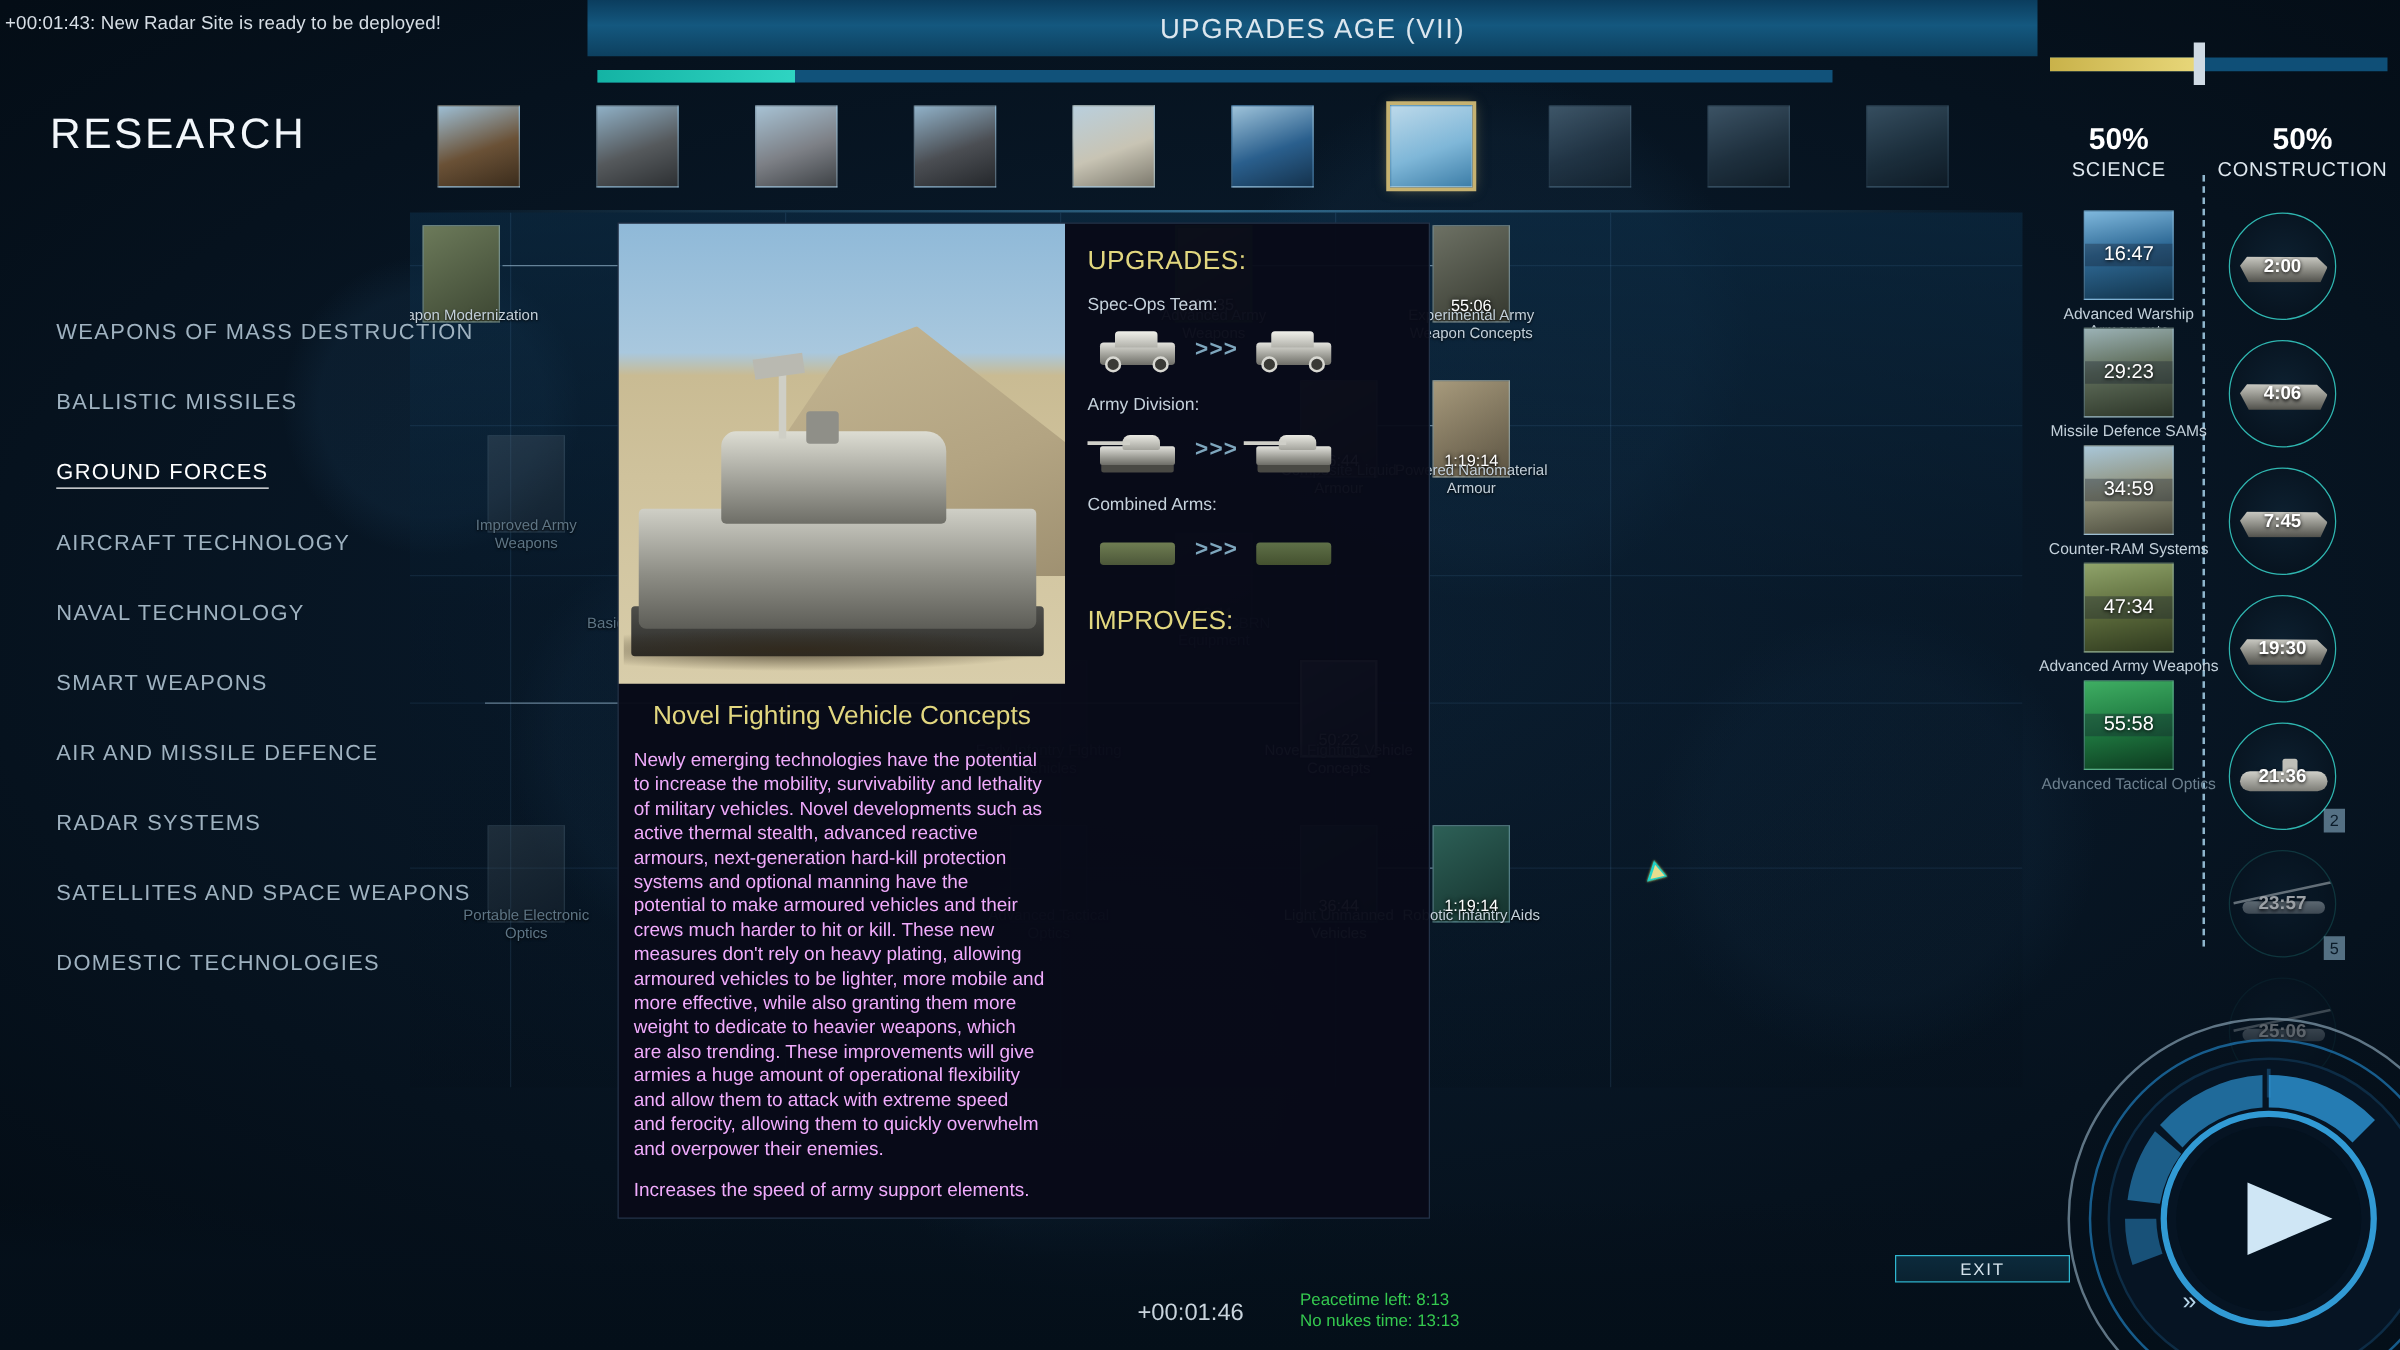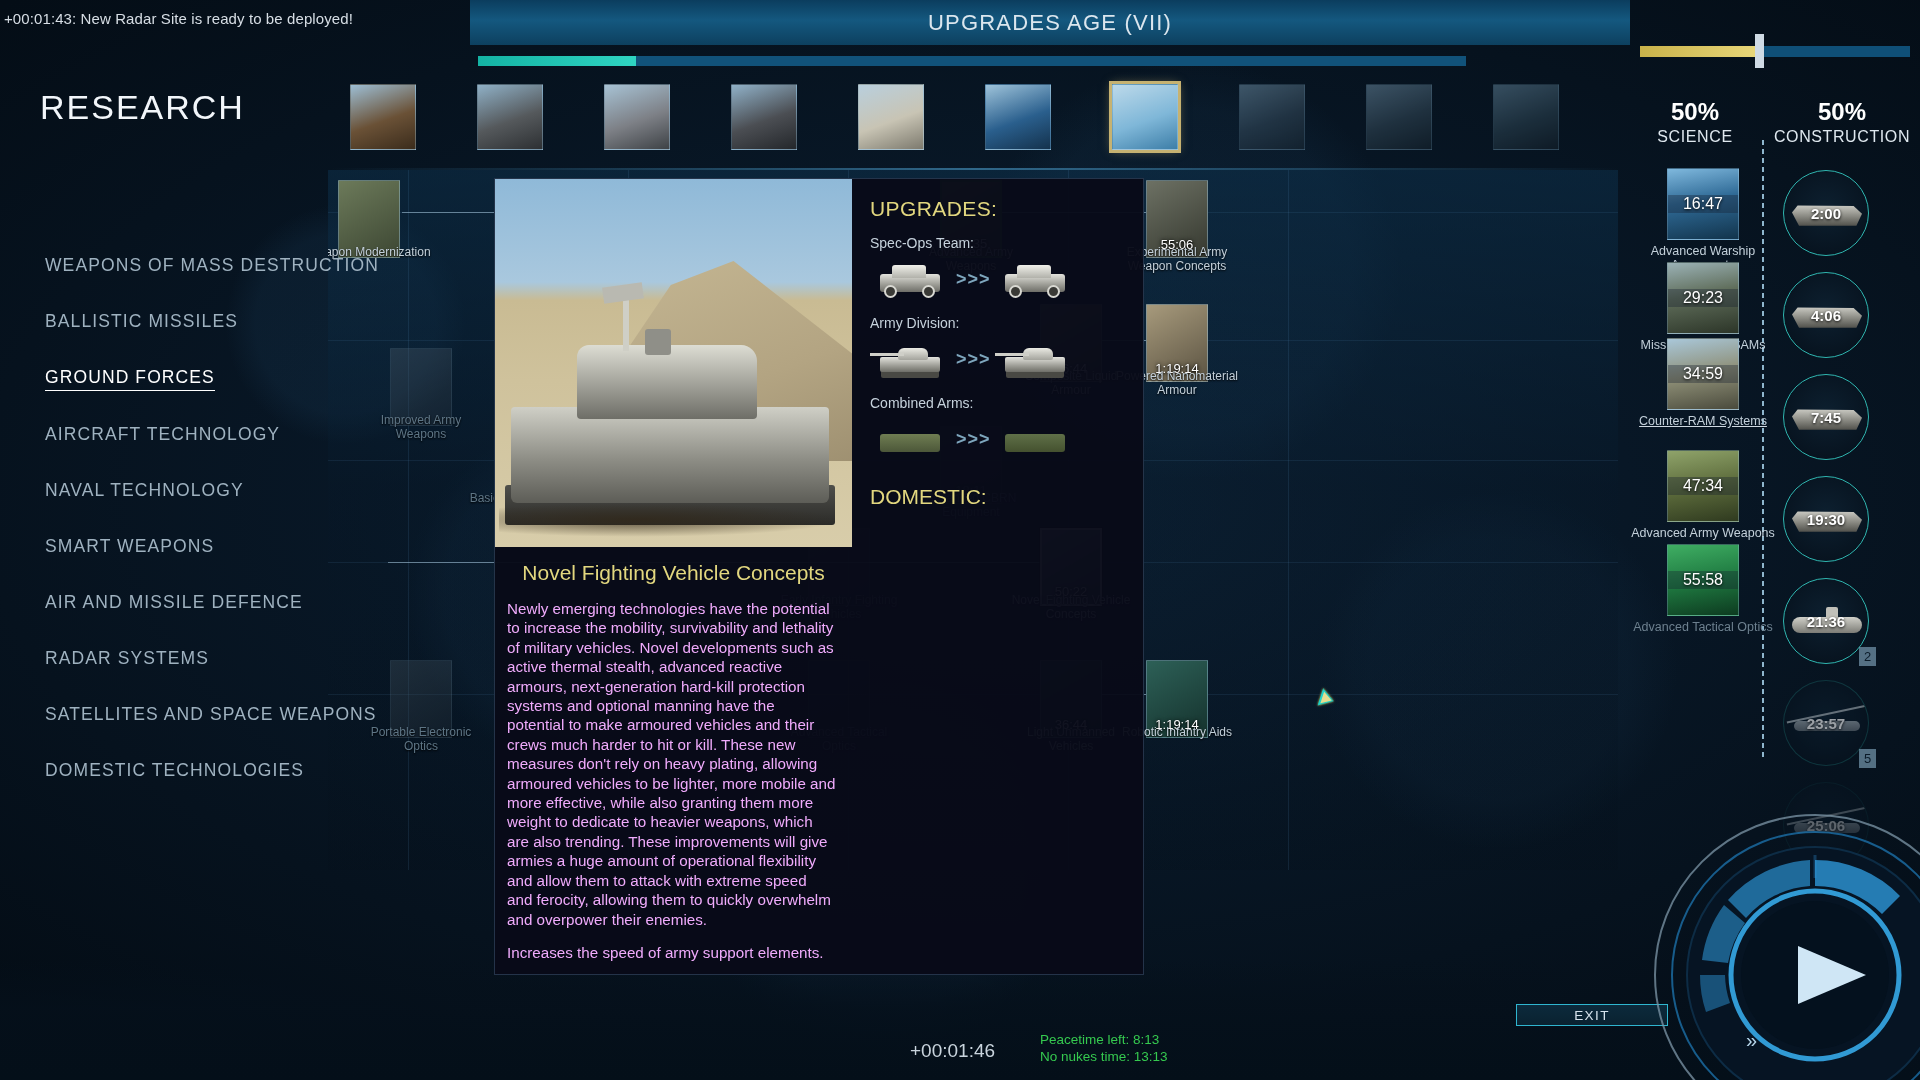--- a/index.html
+++ b/index.html
@@ -342,21 +342,21 @@
     position:absolute; left:10px; top:40px; width:66px;height:10px;
     background:linear-gradient(180deg,#b9c3ca,#7b848b); border-radius:5px;
     opacity:.8;
   }
   .heli .rotor{ position:absolute; left:-8px; top:-8px; width:82px;height:2px;background:#c9d2d8; transform:rotate(-12deg);}
 
   
   .game-clock { position:absolute; left:910px; top:1040px; font-size:19px; color:#c9d4dd; z-index:25; }
   .peace { position:absolute; left:1040px; top:1031px; font-size:13.5px; line-height:17px; color:#35c94f; z-index:25; }
   .exit-btn {
-    position:absolute; left:1516px; top:1004px; width:152px; height:22px;
+    position:absolute; left:1516px; top:1004px; width:140px; height:22px;
     border:1px solid #2fb6d0; background: linear-gradient(180deg,#0c2a3c,#0a2230);
     color:#d5e3ec; font-size:13.5px; letter-spacing:1.4px;
     display:flex; align-items:center; justify-content:center; z-index:25;
     cursor:pointer;
   }
 
   
   .dial { position:absolute; right:-60px; bottom:-50px; width:330px; height:330px; z-index:26; }
 
   
@@ -550,21 +550,21 @@
               <span class="arrows">&gt;&gt;&gt;</span>
               <div class="veh camo2">
                 <div class="track"></div>
                 <div class="body"></div>
                 <div class="turret"></div>
                 <div class="barrel"></div>
               </div>
             </div>
           </div>
         </div>
-      <div class="improves-head">DOMESTIC:</div>
+      <div class="improves-head">IMPROVES:</div>
     </div>
   </div>
 
   <div class="res-head" style="left:1630px; top:98px; width:130px;">
     <div class="res-pct">50%</div>
     <div class="res-name">SCIENCE</div>
   </div>
   <div class="res-head" style="left:1766px; top:98px; width:152px;">
     <div class="res-pct">50%</div>
     <div class="res-name">CONSTRUCTION</div>
@@ -577,21 +577,21 @@
           <div class="t">16:47</div>
         </div>
         <div class="sci-label">Advanced Warship Armaments</div>
       </div>
       <div class="sci-item" style="left: 1628px; top: 262px;">
         <div class="sci-thumb" style="background: linear-gradient(170deg, rgb(155, 178, 182) 0%, rgb(95, 109, 90) 45%, rgb(44, 53, 40) 100%);">
           <div class="t">29:23</div>
         </div>
         <div class="sci-label">Missile Defence SAMs</div>
       </div>
-      <div class="sci-item" style="left: 1628px; top: 338px; text-decoration: underline;">
+      <div class="sci-item" style="left: 1628px; top: 356px;">
         <div class="sci-thumb" style="background: linear-gradient(170deg, rgb(169, 199, 217) 0%, rgb(142, 143, 119) 50%, rgb(74, 74, 60) 100%);">
           <div class="t">34:59</div>
         </div>
         <div class="sci-label">Counter-RAM Systems</div>
       </div>
       <div class="sci-item" style="left: 1628px; top: 450px;">
         <div class="sci-thumb" style="background: linear-gradient(170deg, rgb(143, 163, 106) 0%, rgb(93, 108, 60) 50%, rgb(47, 58, 31) 100%);">
           <div class="t">47:34</div>
         </div>
         <div class="sci-label">Advanced Army Weapons</div>

